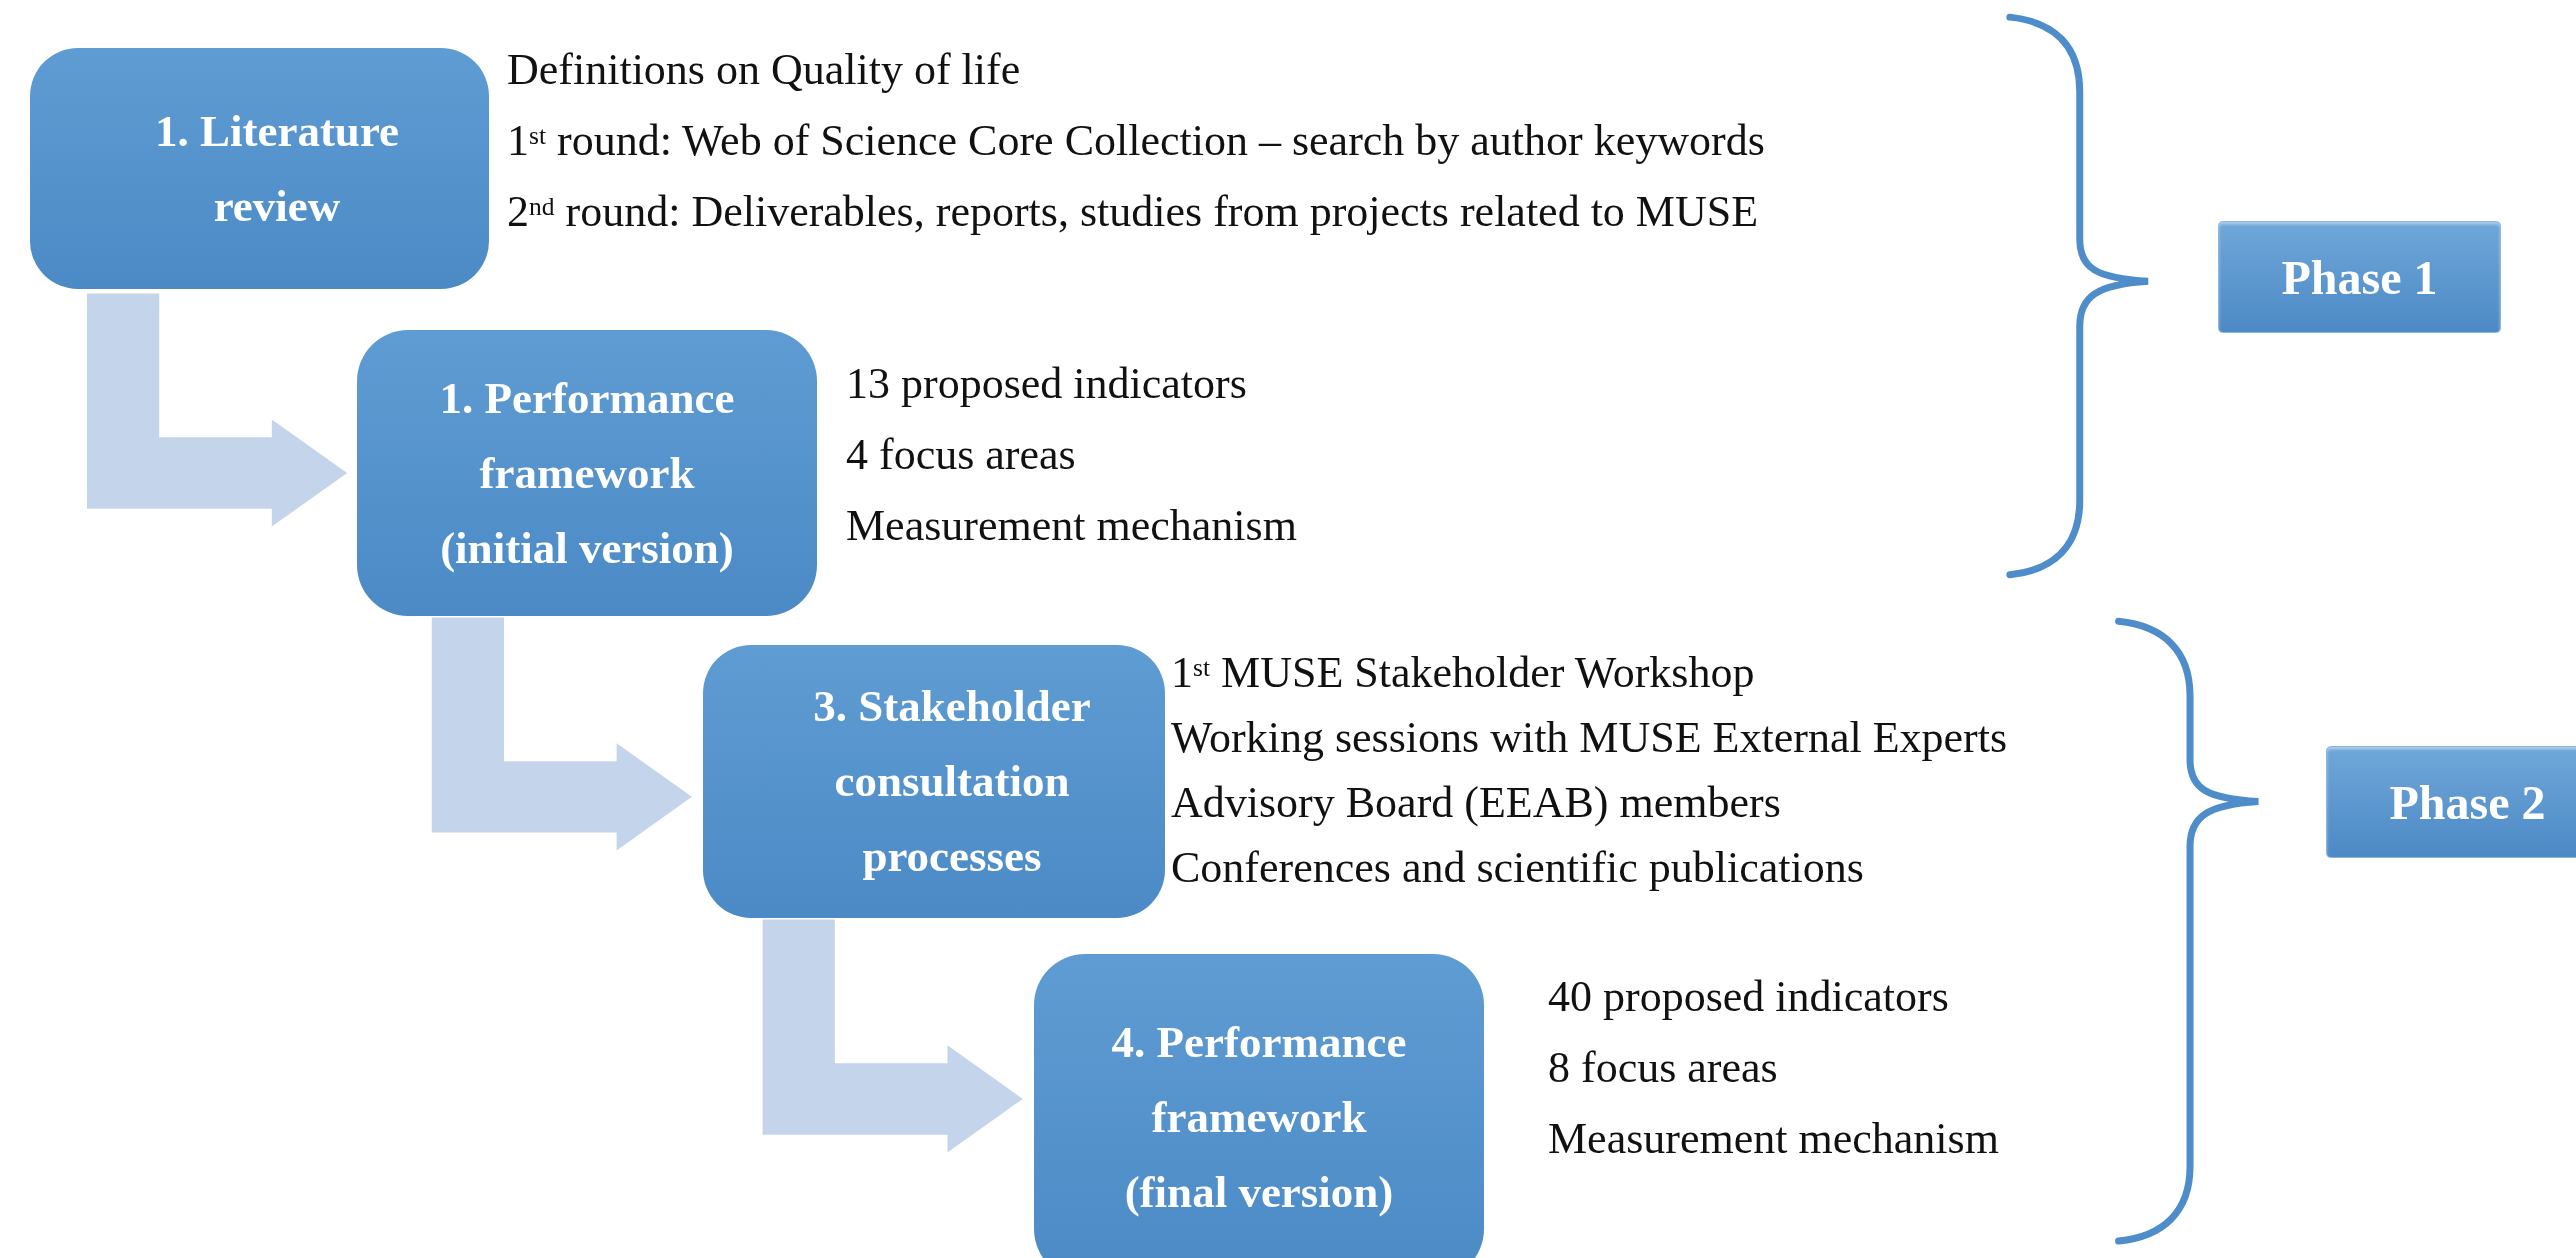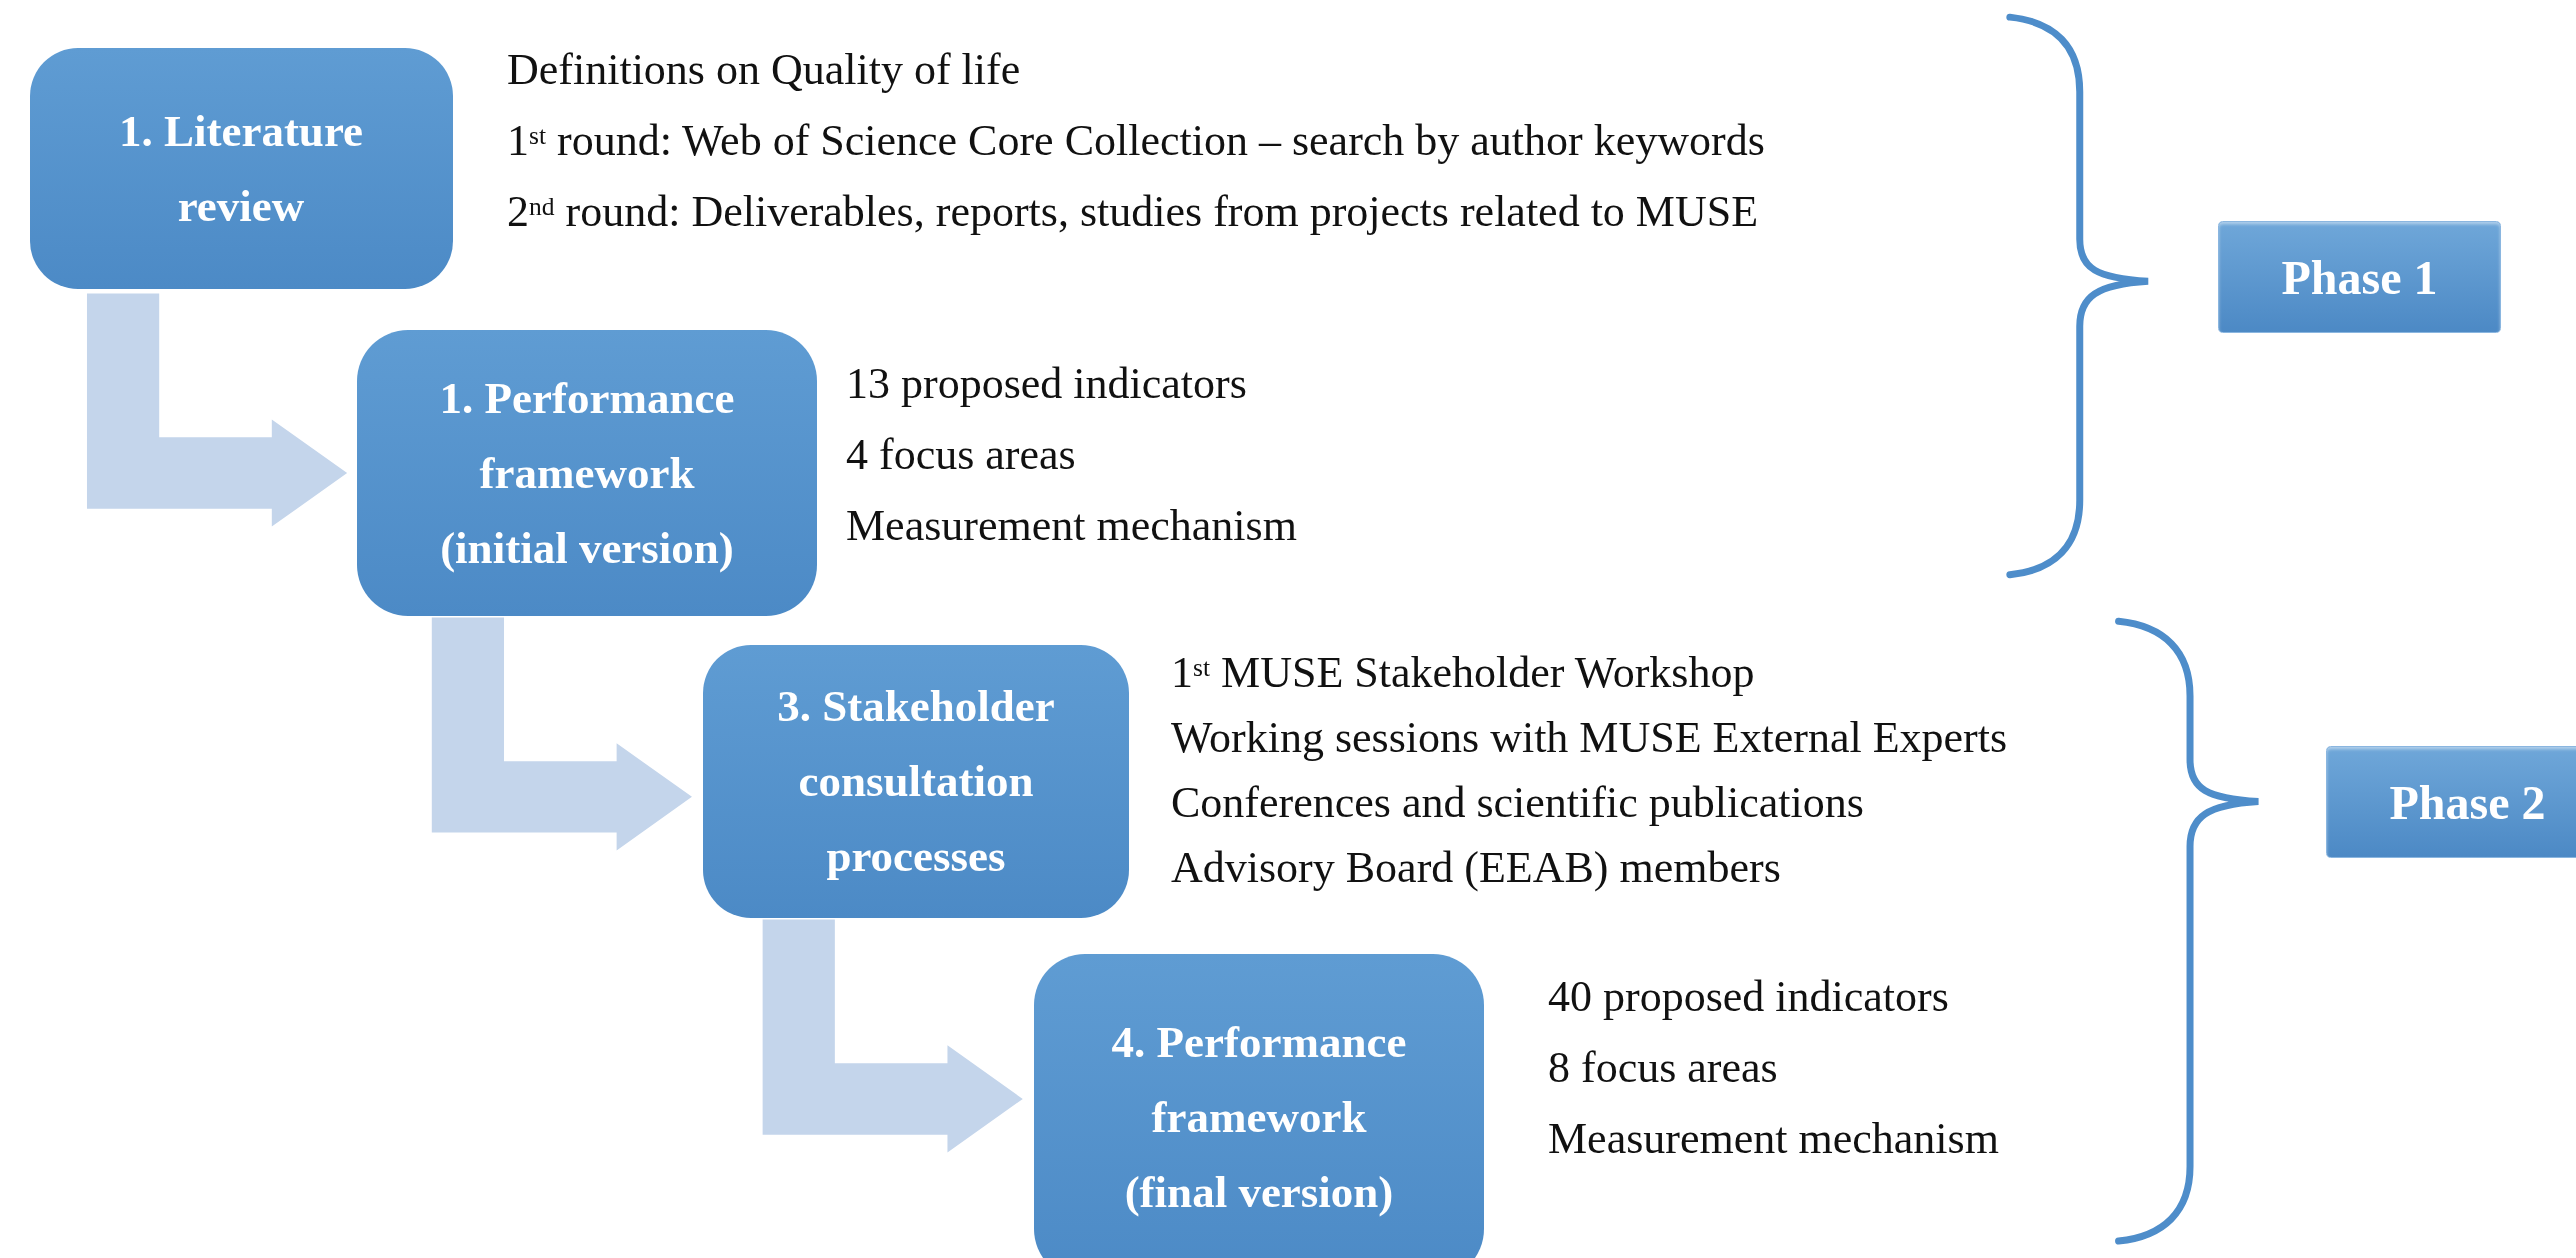--- a/index.html
+++ b/index.html
@@ -28,21 +28,21 @@
     display:flex;
     flex-direction:column;
     justify-content:center;
     align-items:center;
     text-align:center;
     font-weight:bold;
     font-size:45px;
     line-height:75px;
   }
   .step-box .box-line{white-space:nowrap;}
-  .r62{border-radius:48px;}
+  .r62{border-radius:48px;padding-left:36px;}
   .r66{border-radius:51px;}
   .ann{
     position:absolute;
     color:var(--text);
     font-size:44px;
     line-height:71px;
   }
   .ann .ann-line{white-space:nowrap;}
   .ann.lh84{line-height:65px;}
   sup{
@@ -127,22 +127,22 @@
 
   <div class="ann" style="left:846px;top:348px;">
     <div class="ann-line"><span>13 proposed indicators</span></div>
     <div class="ann-line"><span>4 focus areas</span></div>
     <div class="ann-line"><span>Measurement mechanism</span></div>
   </div>
 
   <div class="ann lh84" style="left:1171px;top:640px;">
     <div class="ann-line"><span>1</span><sup>st</sup><span> MUSE Stakeholder Workshop</span></div>
     <div class="ann-line"><span>Working sessions with MUSE External Experts</span></div>
+    <div class="ann-line"><span>Advisory Board (EEAB) members</span></div>
     <div class="ann-line"><span>Conferences and scientific publications</span></div>
-    <div class="ann-line"><span>Advisory Board (EEAB) members</span></div>
   </div>
 
   <div class="ann" style="left:1548px;top:961px;">
     <div class="ann-line"><span>40 proposed indicators</span></div>
     <div class="ann-line"><span>8 focus areas</span></div>
     <div class="ann-line"><span>Measurement mechanism</span></div>
   </div>
 
   <div class="phase-box" style="left:2174px;top:221px;width:281px;height:110px;">
     <span>Phase 1</span>

